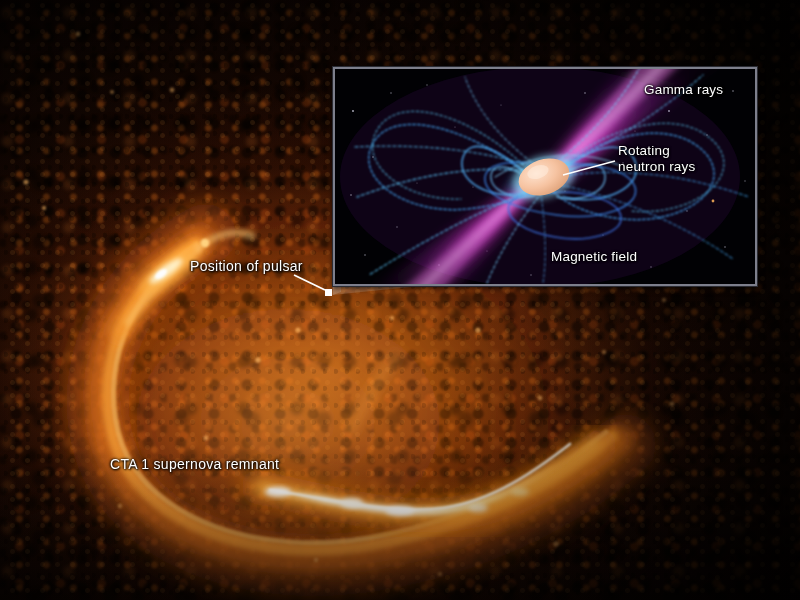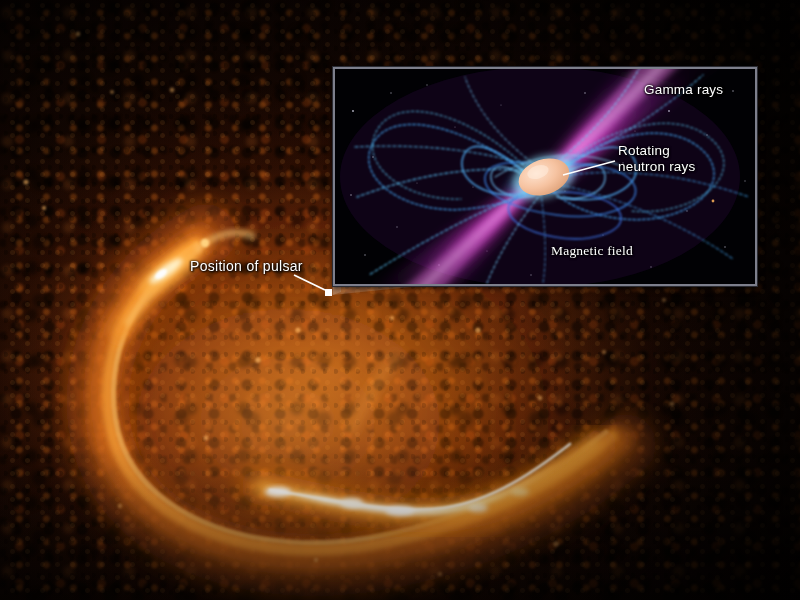--- a/index.html
+++ b/index.html
@@ -81,21 +81,21 @@
     color: #ffffff;
     font-size: 13.5px;
     letter-spacing: 0.2px;
     text-shadow: 0 0 3px rgba(0,0,0,0.95), 0 1px 2px rgba(0,0,0,0.9), 1px 0 2px rgba(0,0,0,0.7);
     white-space: pre;
     line-height: 1.22;
     pointer-events: none;
   }
   #lbl-gamma { left: 309px; top: 13px; }
   #lbl-ns    { left: 283px; top: 74px; }
-  #lbl-mag   { left: 216px; top: 174px; font-family: Liberation Serif, serif; }
+  #lbl-mag   { left: 216px; top: 180px; }
 
   
   .funnel { position: absolute; left: 0; top: 0; width: 800px; height: 600px; }
 
   
   .olabel {
     position: absolute;
     color: #ffffff;
     font-size: 14px;
     letter-spacing: 0.3px;
@@ -341,14 +341,15 @@
 neutron rays</div>
     <div class="ilabel" id="lbl-mag">Magnetic field</div>
   </div>
 
   <svg class="funnel" viewBox="0 0 800 600">
     <line x1="294" y1="275" x2="325" y2="290" stroke="#ffffff" stroke-width="1.8"></line>
     <rect x="325" y="289" width="7" height="7" fill="#ffffff"></rect>
   </svg>
 
   <div class="olabel" id="lbl-pulsar">Position of pulsar</div>
+  <div class="olabel" id="lbl-snr">CTA 1 supernova remnant</div>
 
 </div>
 
 </body></html>

